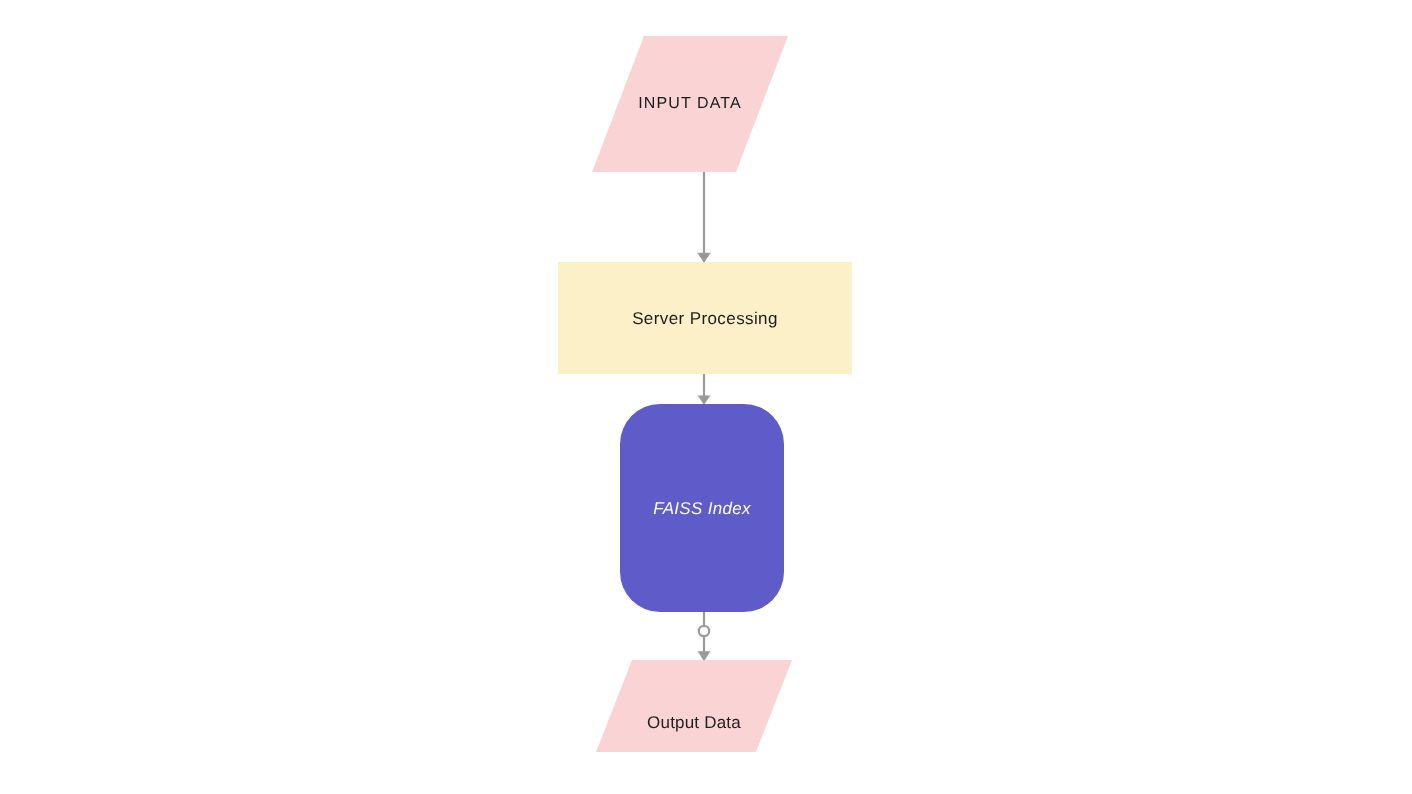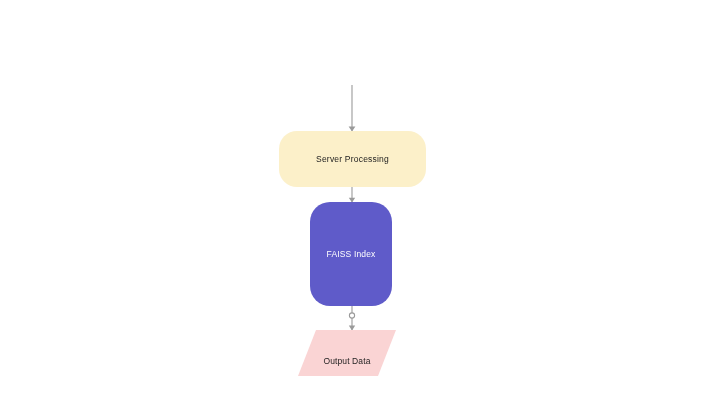--- a/index.html
+++ b/index.html
@@ -72,21 +72,20 @@
   }
 
   
   #node-server {
     position: absolute;
     left: 279px;
     top: 131px;
     width: 147px;
     height: 56px;
     background: #fcf0c9;
-    border-radius: 18px;
   }
   #node-server .node-label {
     top: 50%;
     transform: translateY(-50%);
     font-size: 8.5px;
     color: #1c1c1c;
   }
 
   
   #node-faiss {
@@ -97,20 +96,21 @@
     height: 104px;
     background: #5f5bc9;
     border-radius: 20px;
   }
   #node-faiss .node-label {
     top: 50%;
     transform: translateY(-50%);
     font-size: 8.5px;
     color: #ffffff;
     letter-spacing: 0.15px;
+    font-style: italic;
   }
 
   
   .connector {
     position: absolute;
     left: 0;
     top: 0;
     width: 706px;
     height: 397px;
     pointer-events: none;
@@ -133,20 +133,26 @@
       <path d="M 348.8 197.8 L 352 202.4 L 355.2 197.8 Z" fill="#9a9a9a"></path>
     </g>
 
     <g>
       <line x1="352" y1="306" x2="352" y2="330" stroke="#9a9a9a" stroke-width="1.1"></line>
       <circle cx="352" cy="315.5" r="2.6" fill="#ffffff" stroke="#9a9a9a" stroke-width="1.1"></circle>
       <path d="M 348.8 325.6 L 352 330.6 L 355.2 325.6 Z" fill="#9a9a9a"></path>
     </g>
   </svg>
 
+  <div class="para-node" id="node-input">
+    <svg width="98" height="68" viewBox="0 0 98 68">
+      <polygon points="26,0 98,0 72,68 0,68" fill="#fad4d4"></polygon>
+    </svg>
+    <span class="node-label">INPUT DATA</span>
+  </div>
 
   <div id="node-server">
     <span class="node-label">Server Processing</span>
   </div>
 
   <div id="node-faiss">
     <span class="node-label">FAISS Index</span>
   </div>
 
   <div class="para-node" id="node-output">

